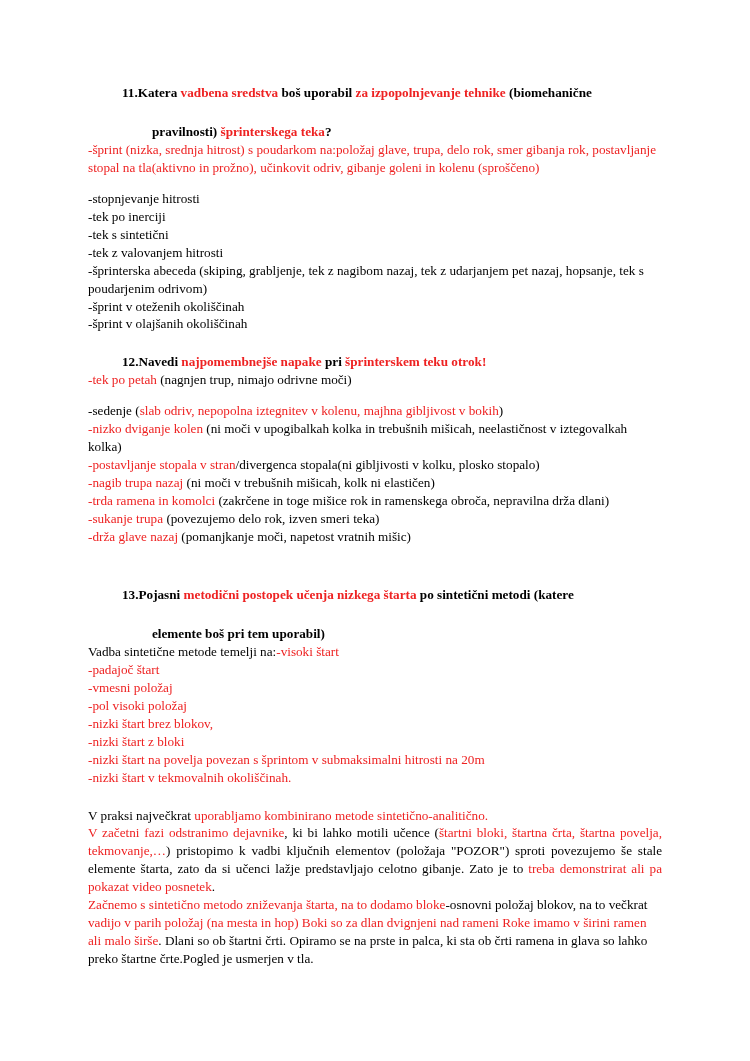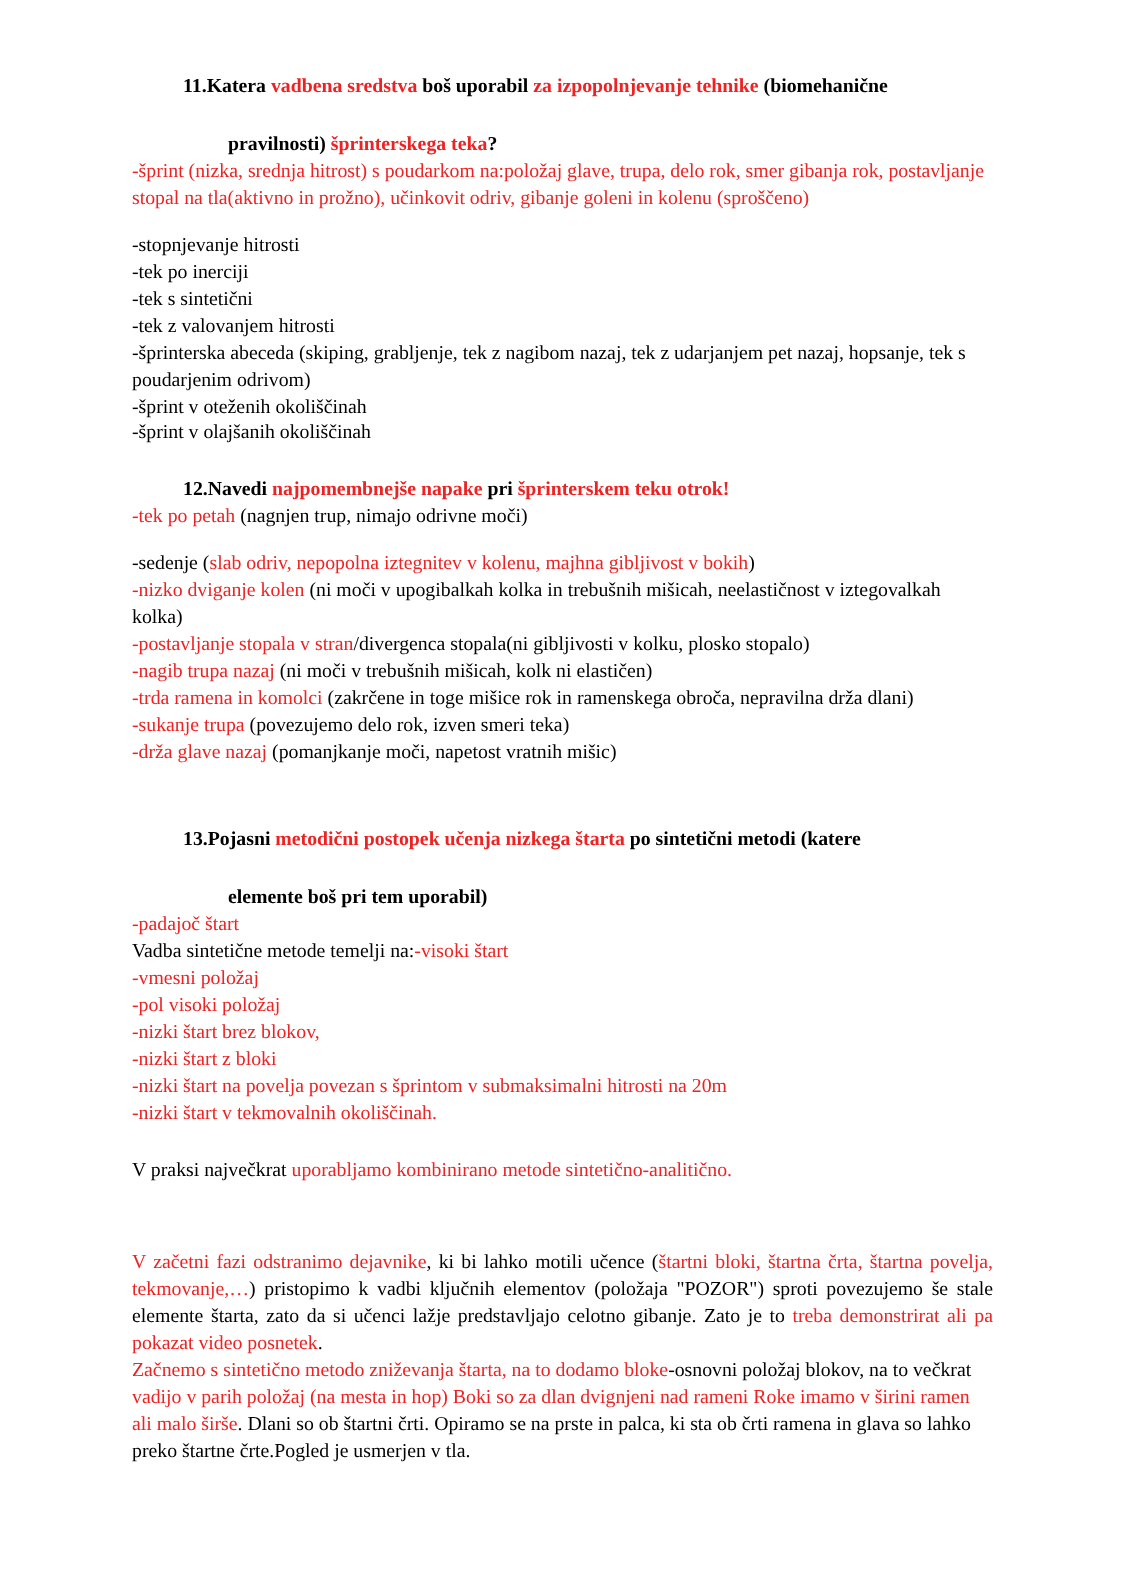--- a/index.html
+++ b/index.html
@@ -14,21 +14,21 @@
     font-family: "Liberation Serif", "DejaVu Serif", serif;
     color: #000000;
     -webkit-font-smoothing: antialiased;
   }
   .page {
     position: relative;
     width: 750px;
     height: 1061px;
     background: #ffffff;
     box-sizing: border-box;
-    padding: 48px 88px 40px 88px;
+    padding: 84px 88px 40px 88px;
   }
   .doc-body {
     width: 574px;
     font-size: 13.2px;
     line-height: 1.36;
   }
   .red { color: #ee2222; }
   .blk { color: #000000; }
 
   h2.q-heading {
@@ -49,21 +49,20 @@
     text-indent: 0;
   }
 
   p.para {
     margin: 0;
     padding: 0;
     line-height: 1.36;
   }
   p.justify {
     text-align: justify;
-    margin-top: 44px;
   }
   .spacer {
     height: 13px;
   }
   .spacer-lg { height: 20px; }
   .block-sec {
     margin: 0;
   }
 </style>
 </head>
@@ -127,24 +126,24 @@
 
     <div class="spacer-lg"></div>
 
     <div class="block-sec">
       <h2 class="q-heading">
         <span class="firstline" style="margin-left:-34px; padding-left:34px; display:block;margin-top:20px;">
           <span class="blk">13.</span><span class="blk">Pojasni </span><span class="red">metodični postopek učenja nizkega štarta</span><span class="blk"> po sintetični metodi  (katere</span>
         </span>
         <span class="hang blk">elemente boš pri tem uporabil)</span>
       </h2>
-      <p class="para red">-padajoč štart</p>
       <p class="para">
         <span class="blk">Vadba sintetične metode temelji na:</span><span class="red">-visoki štart</span>
       </p>
+      <p class="para red">-padajoč štart</p>
       <p class="para red">-vmesni položaj</p>
       <p class="para red">-pol visoki položaj</p>
       <p class="para red">-nizki štart brez blokov,</p>
       <p class="para red">-nizki štart z bloki</p>
       <p class="para red">-nizki štart na povelja povezan s šprintom v submaksimalni hitrosti na 20m</p>
       <p class="para red">-nizki štart v tekmovalnih okoliščinah.</p>
     </div>
 
     <div class="spacer-lg"></div>
 

